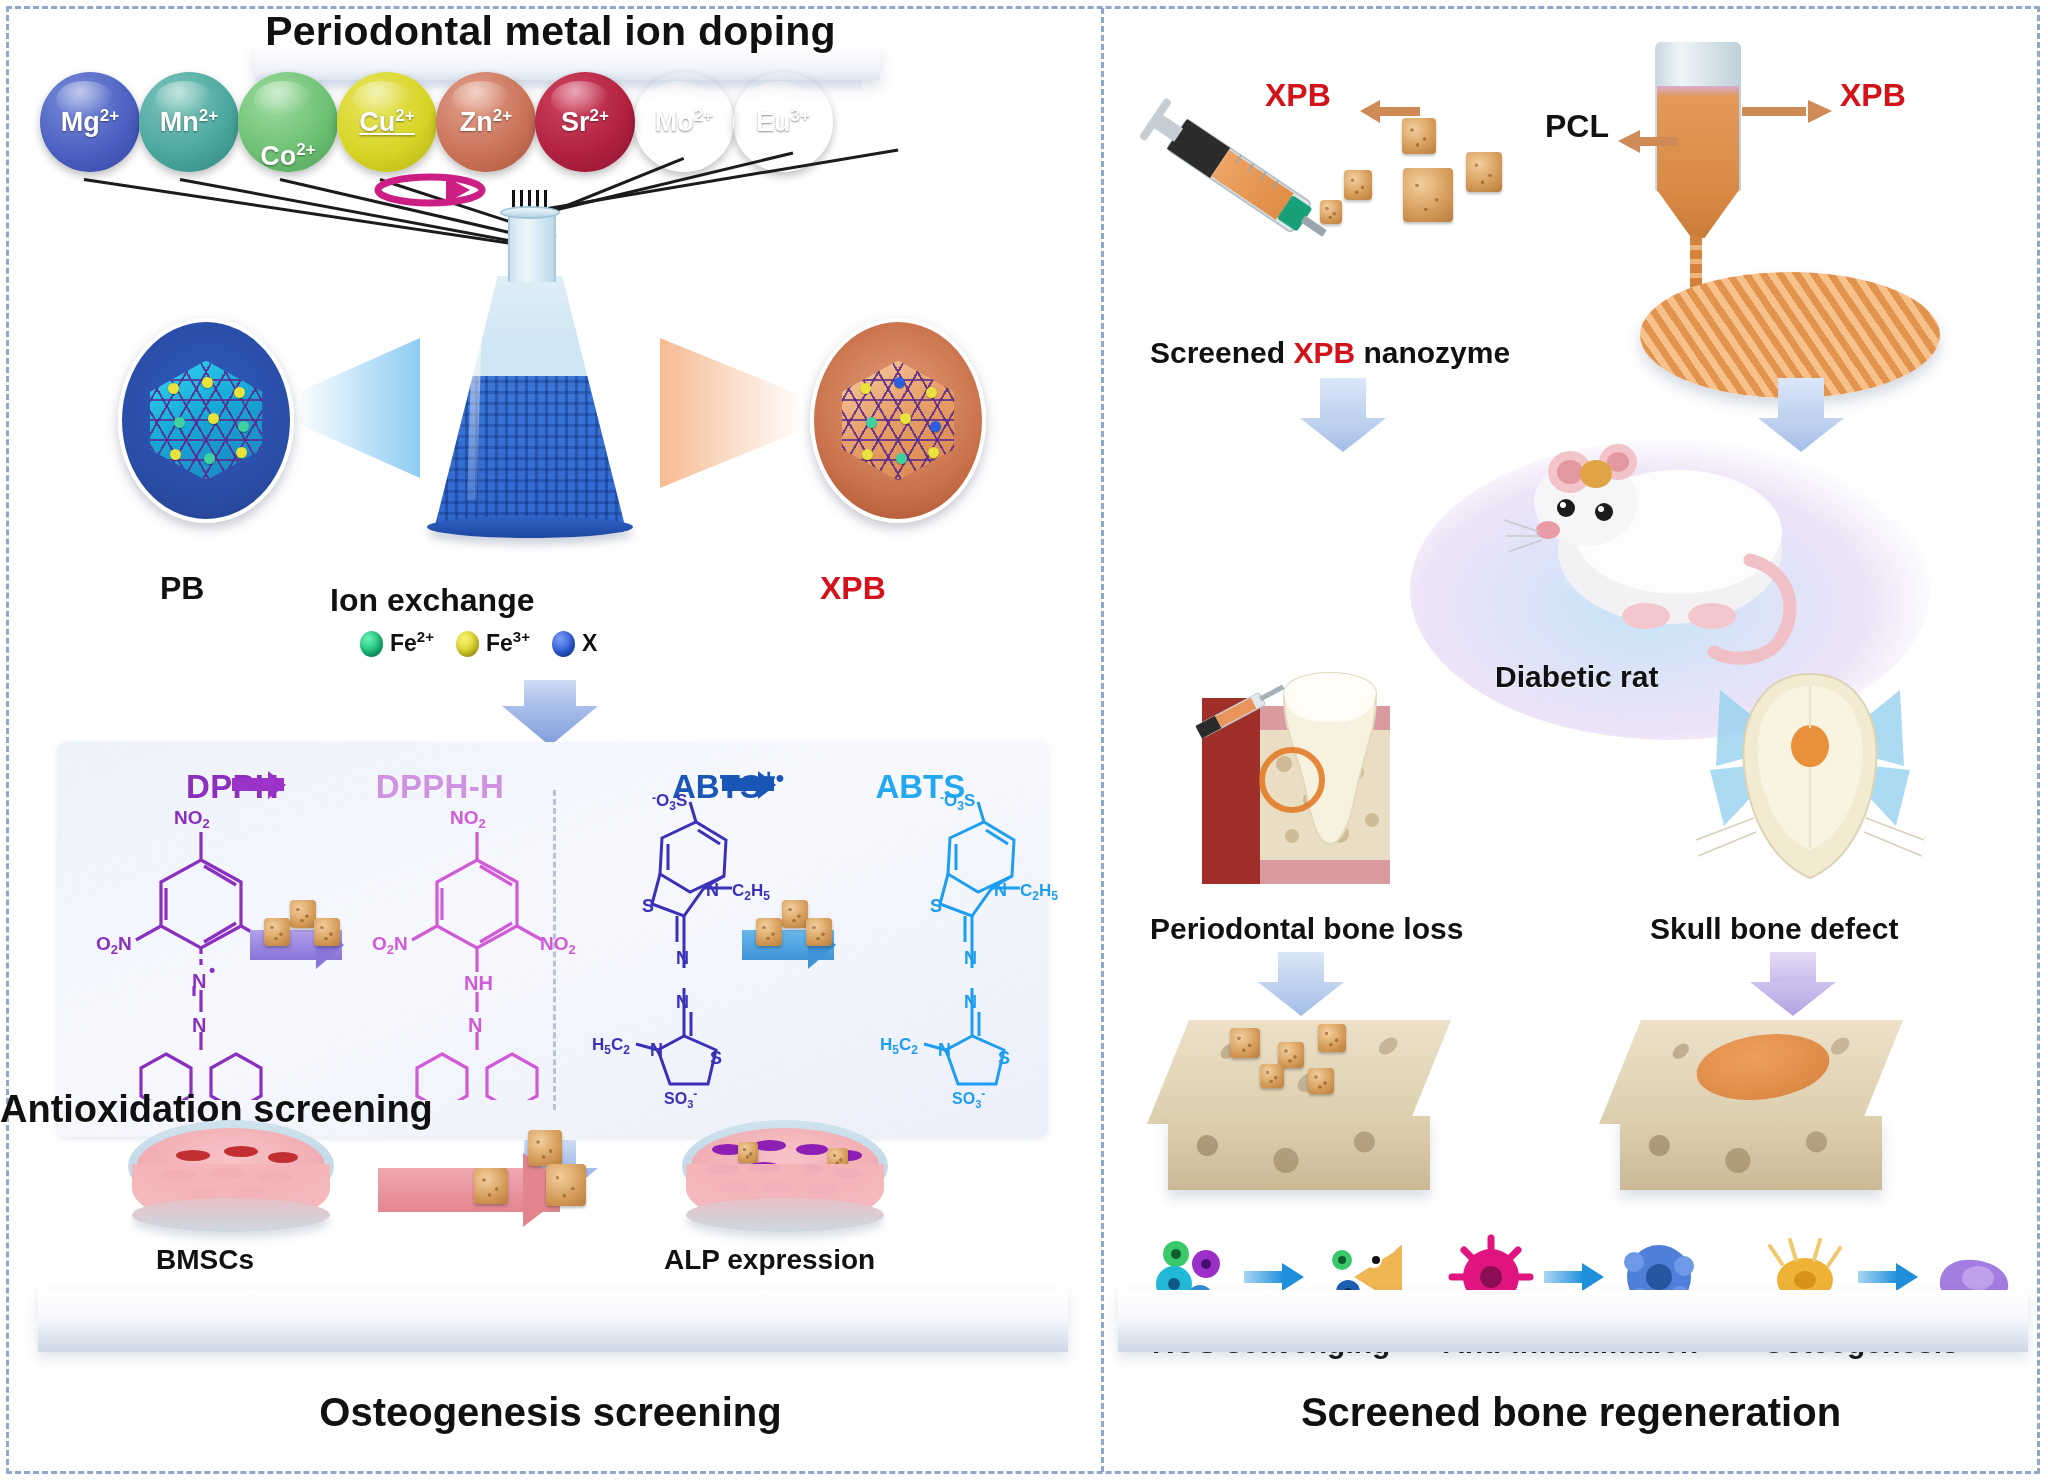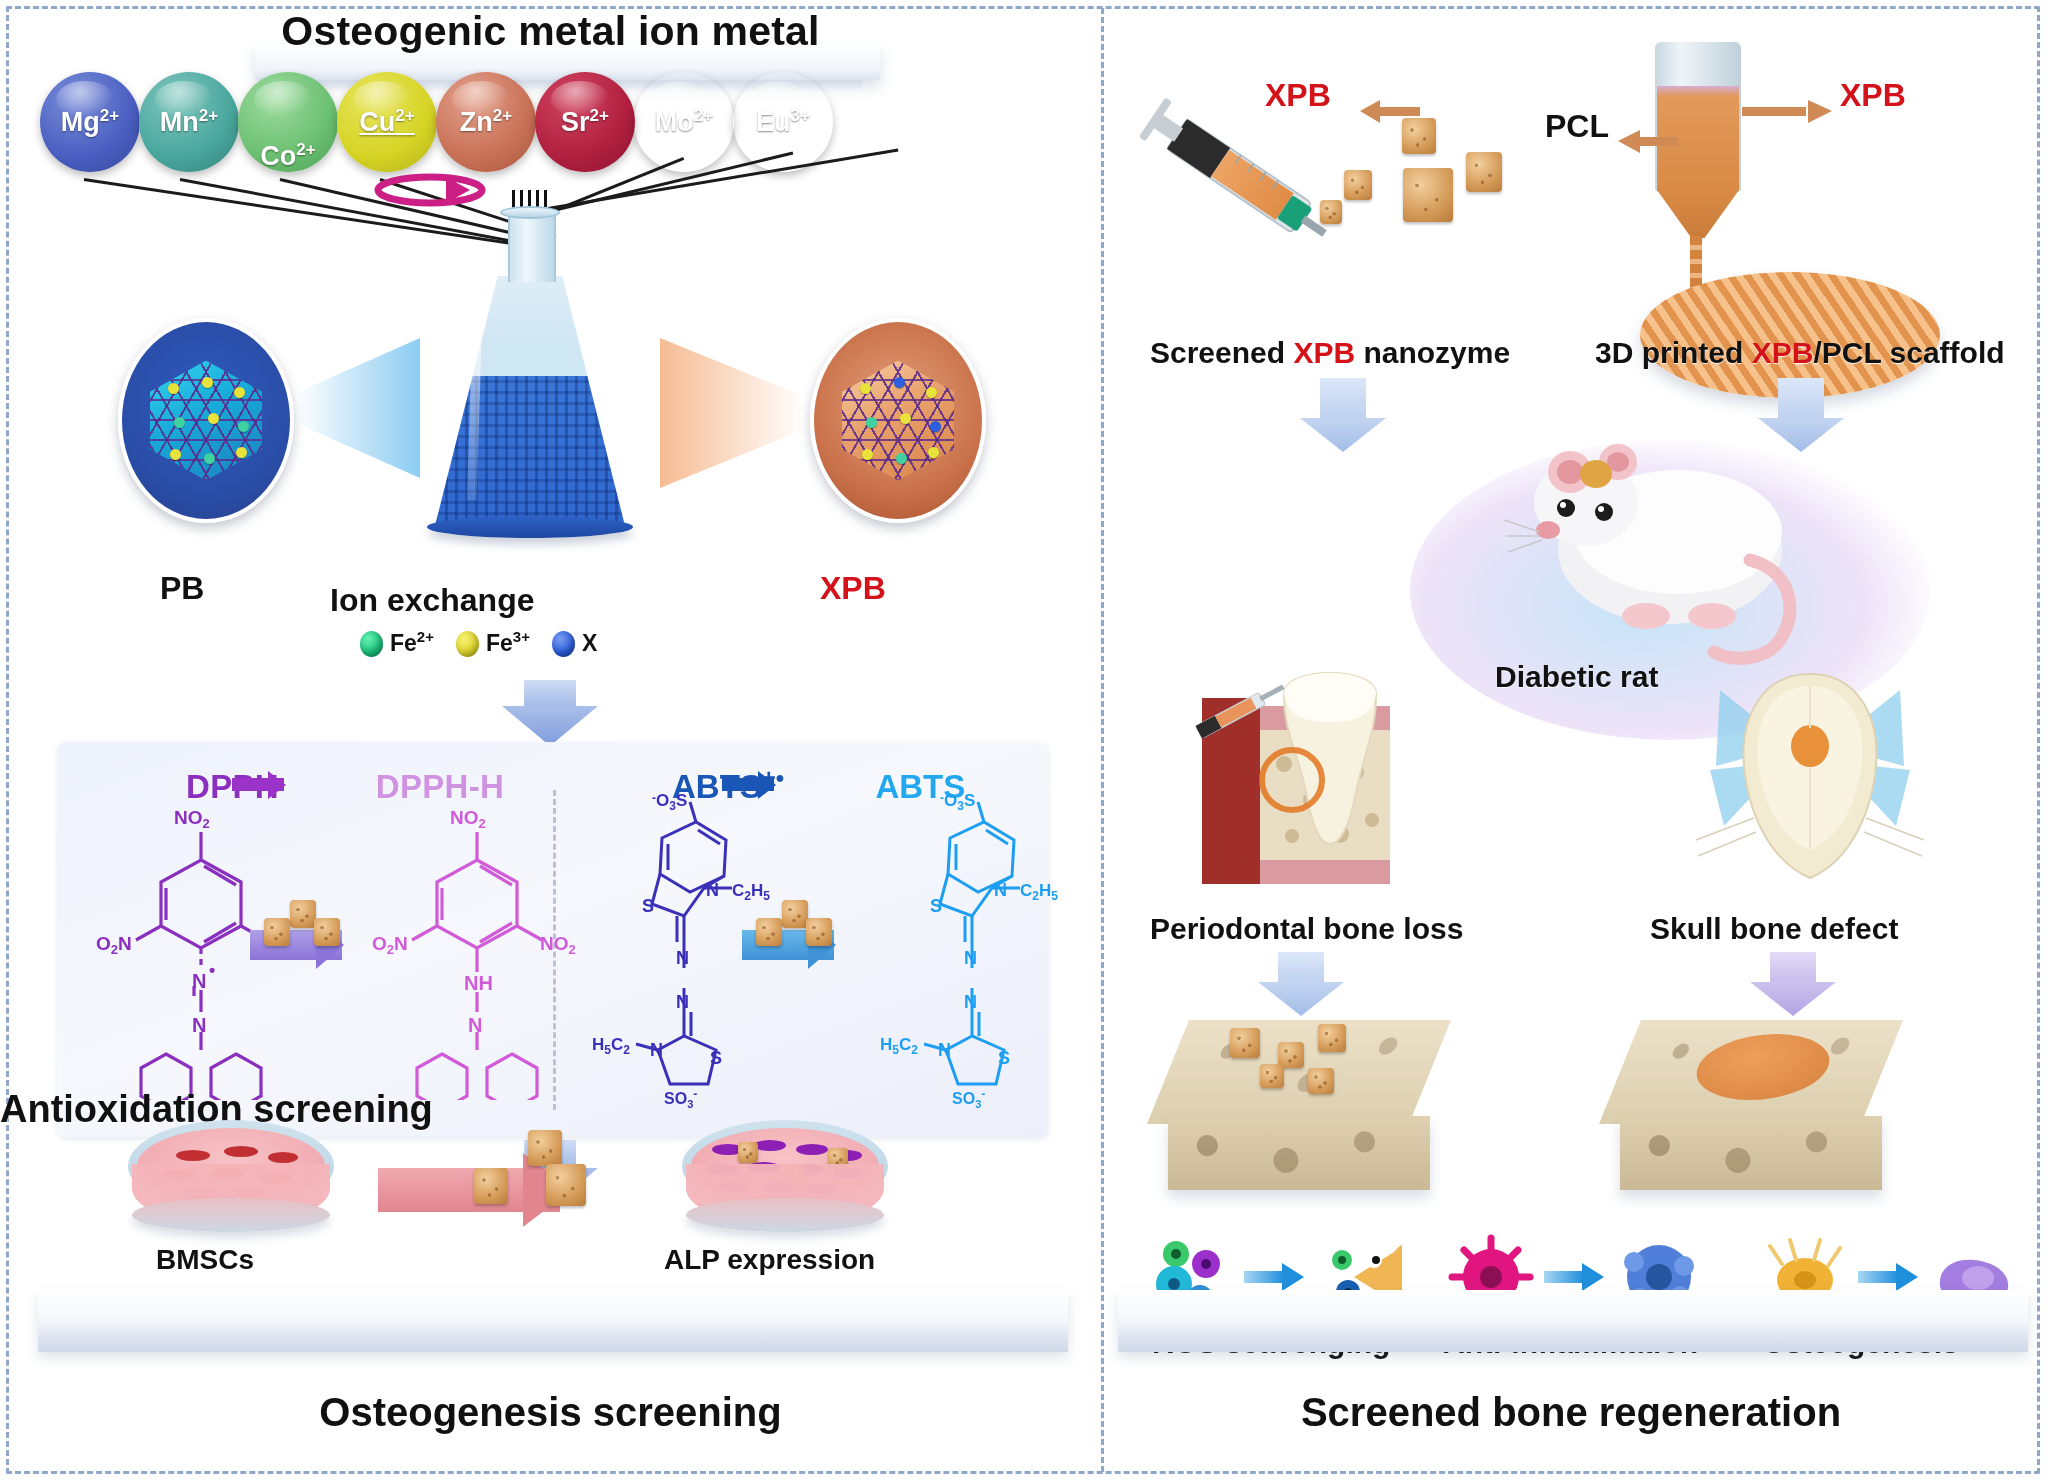--- a/index.html
+++ b/index.html
@@ -265,21 +265,21 @@
 </style>
 </head>
 <body>
 
 <div id="fig">
 
   <div class="frame"></div>
   <div class="vdivider"></div>
 
   <div class="slab" id="hdr-slab"></div>
-  <div class="lbl" id="hdr-title">Osteogenic metal ion metal</div>
+  <div class="lbl" id="hdr-title">Periodontal metal ion doping</div>
 
   <div class="ion" style="left:40px;top:72px;background:radial-gradient(circle at 36% 28%,#7b8ed9,#4a5fc1 58%,#36469b);">
      <span><span>Mg</span><span class="sup">2+</span></span>
   </div>
   <div class="ion" style="left:139px;top:72px;background:radial-gradient(circle at 36% 28%,#7fc6bd,#4aa79e 58%,#32837c);">
      <span><span>Mn</span><span class="sup">2+</span></span>
   </div>
   <div class="ion" style="left:238px;top:72px;background:radial-gradient(circle at 36% 28%,#9ddb9f,#6cc072 58%,#4da055);align-items:flex-end;">
      <span><span>Co</span><span class="sup">2+</span></span>
   </div>
@@ -639,23 +639,20 @@
   <div class="lbl red" id="lbl-xpb2">XPB</div>
 
   <svg style="position:absolute;left:1618px;top:128px;" width="60" height="26">
     <rect x="20" y="9" width="40" height="9" fill="#cf8a55"></rect>
     <polygon points="0,13 22,2 22,25" fill="#cf8a55"></polygon>
   </svg>
   <div class="lbl" id="lbl-pcl">PCL</div>
 
   <div class="lbl" id="lbl-screened">
     <span>Screened </span><span class="red">XPB</span><span> nanozyme</span>
-  </div>
-  <div class="lbl" id="lbl-3dprinted">
-    <span>3D printed </span><span class="red">XPB</span><span>/</span><span>PCL</span><span> scaffold</span>
   </div>
 
   <div class="palearrow" style="left:1300px;top:378px;width:86px;height:74px;">
     <div class="s" style="height:42px;"></div>
       <div class="h" style="top:40px;"></div>
   </div>
   <div class="palearrow" style="left:1758px;top:378px;width:86px;height:74px;">
     <div class="s" style="height:42px;"></div>
       <div class="h" style="top:40px;"></div>
   </div>

